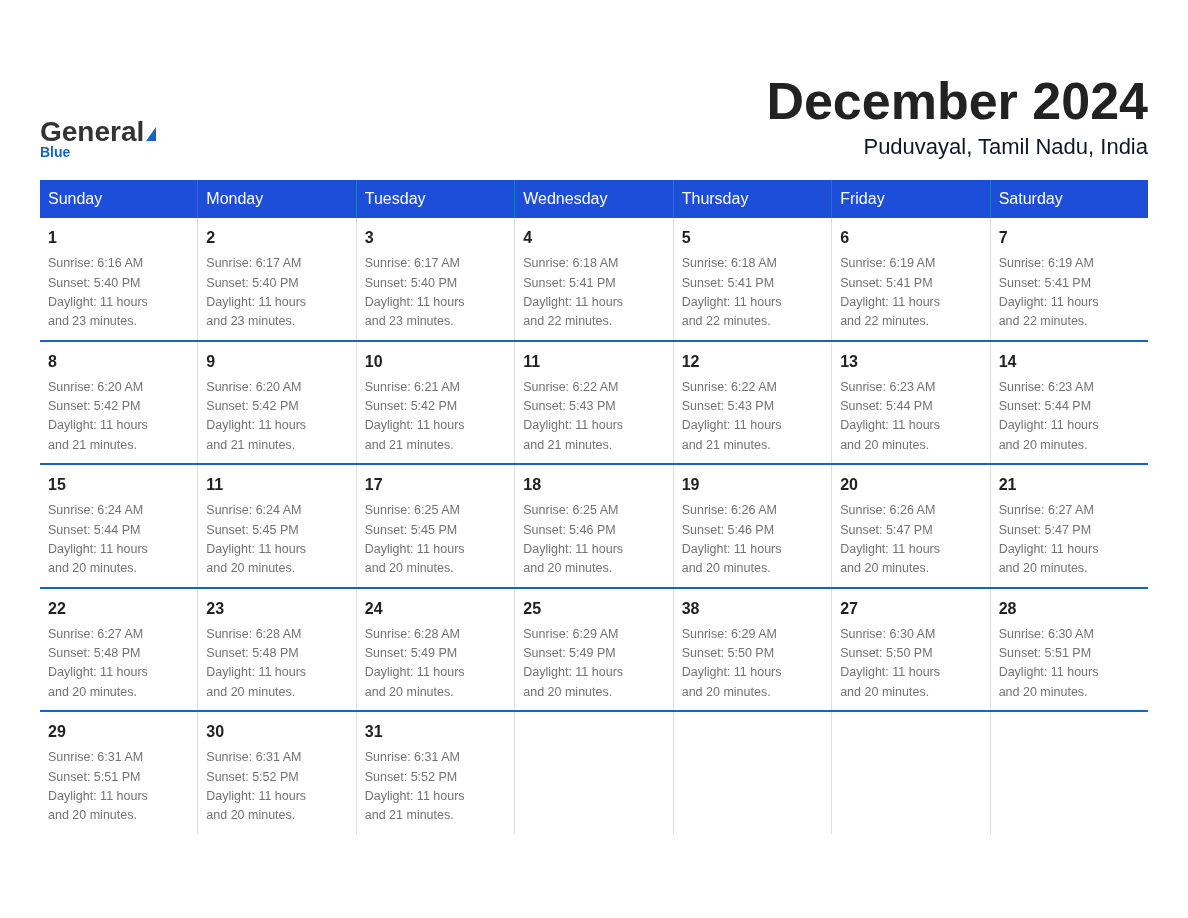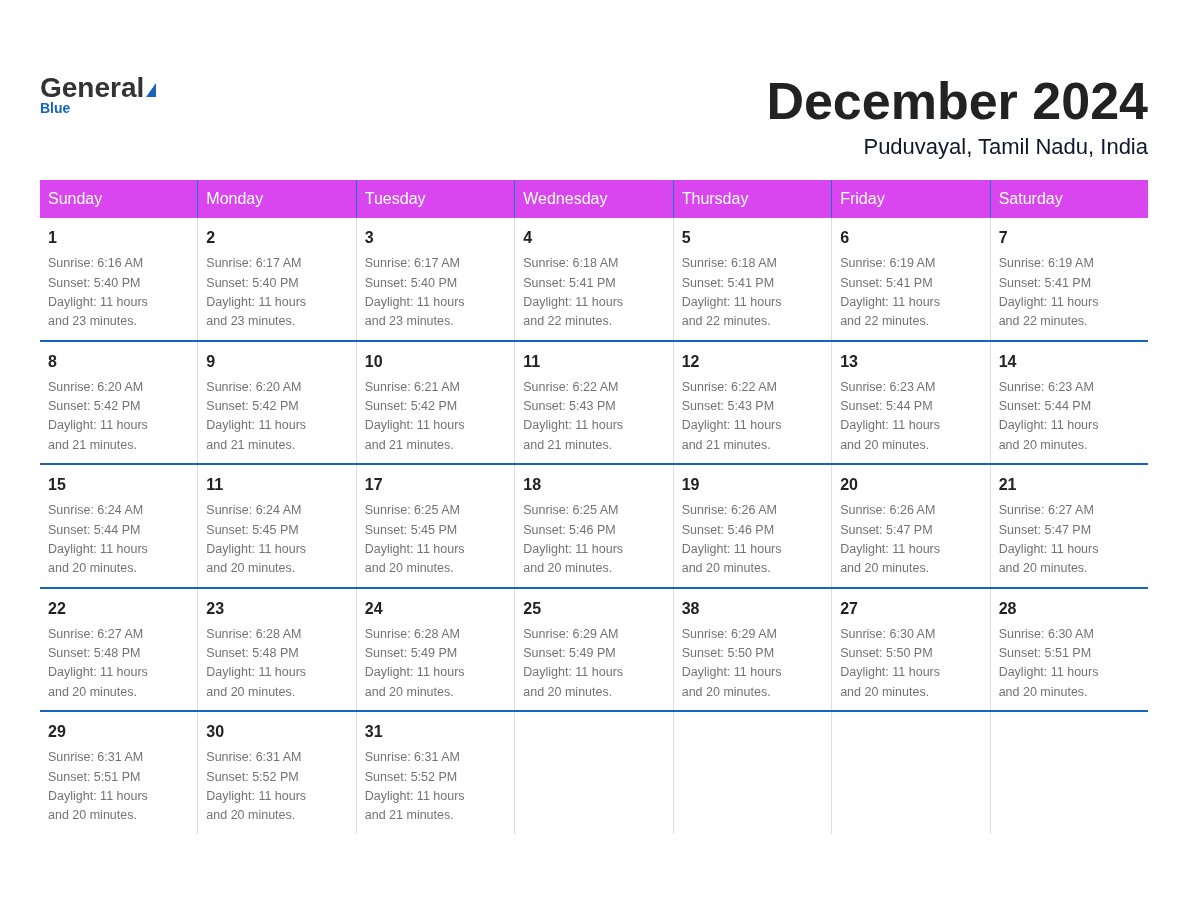--- a/index.html
+++ b/index.html
@@ -6,21 +6,21 @@
     body {
       font-family: Arial, sans-serif;
       background: #ffffff;
       padding: 30px 40px;
       width: 1188px;
       min-height: 918px;
     }
     .header {
       display: flex;
       justify-content: space-between;
-      align-items: center;
+      align-items: flex-end;
       margin-bottom: 20px;
     }
     .logo {
       display: flex;
       flex-direction: column;
       align-items: flex-start;
     }
     .logo-text {
       font-size: 28px;
       font-weight: bold;
@@ -57,21 +57,21 @@
       font-weight: normal;
       color: #0f172a;
       margin-top: 4px;
     }
     table {
       width: 100%;
       border-collapse: collapse;
       font-size: 13px;
     }
     thead tr {
-      background-color: #d946ef;
+      background-color: #1d4ed8;
       color: white;
     }
     thead th {
       padding: 10px 8px;
       text-align: left;
       font-size: 16px;
       font-weight: normal;
       border-right: 1px solid #1a75c9;
     }
     thead th:last-child {

